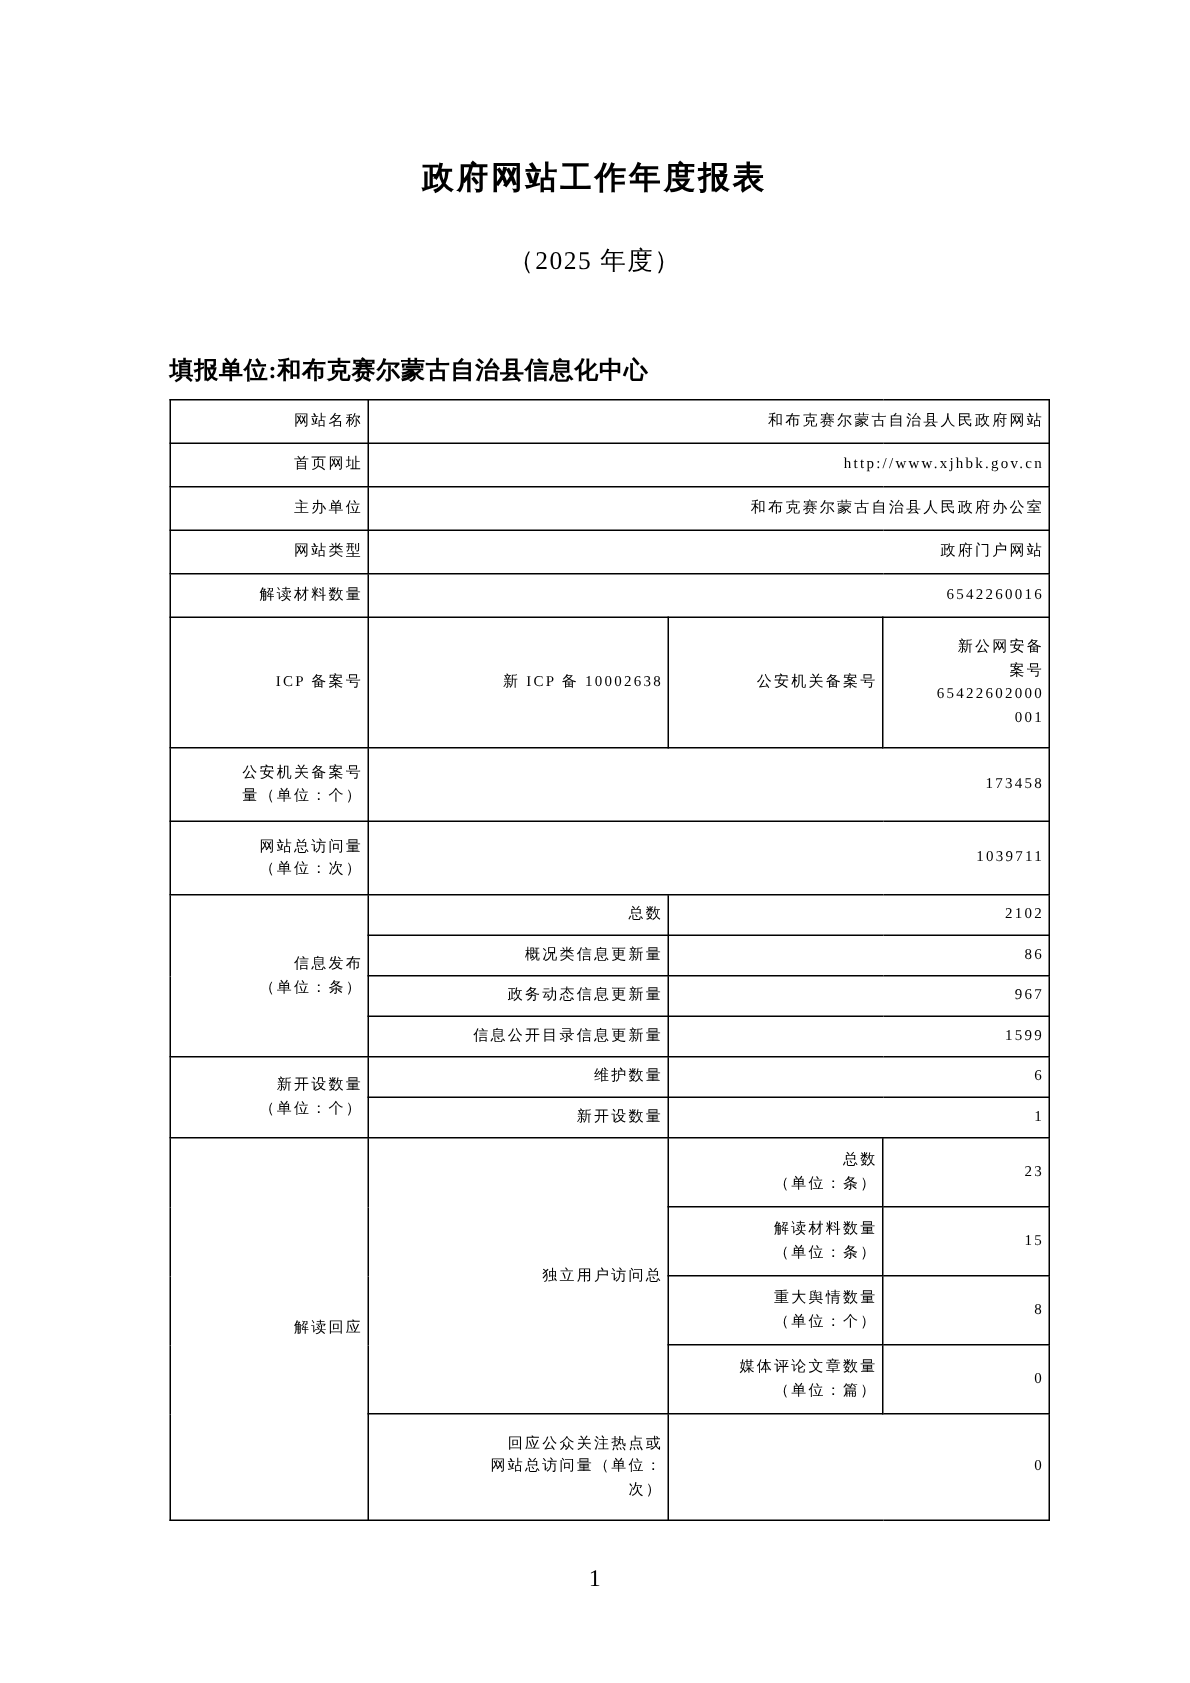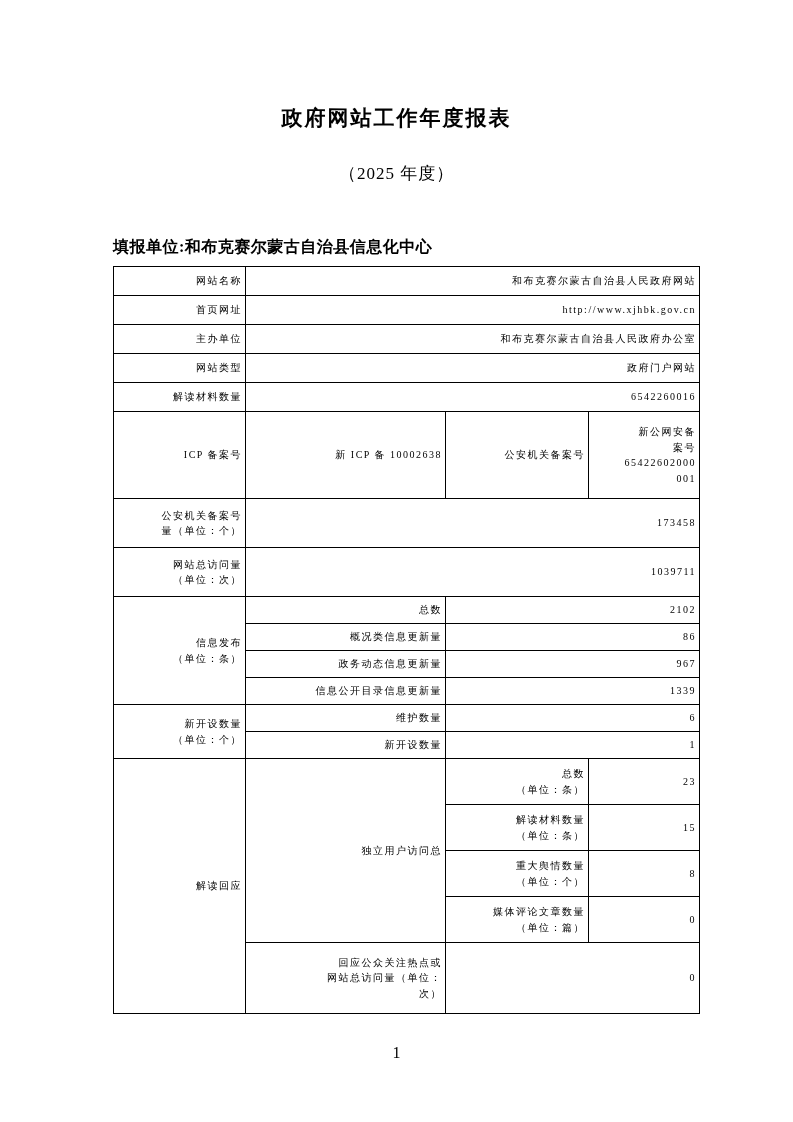--- a/index.html
+++ b/index.html
@@ -118,21 +118,21 @@
     <tr class="h27">
       <td>概况类信息更新量</td>
       <td colspan="2">86</td>
     </tr>
     <tr class="h27">
       <td>政务动态信息更新量</td>
       <td colspan="2">967</td>
     </tr>
     <tr class="h27">
       <td>信息公开目录信息更新量</td>
-      <td colspan="2">1339</td>
+      <td colspan="2">1599</td>
     </tr>
 
     <tr class="h27">
       <td rowspan="2">新开设数量
 （单位：个）</td>
       <td>维护数量</td>
       <td colspan="2">6</td>
     </tr>
     <tr class="h27">
       <td>新开设数量</td>

